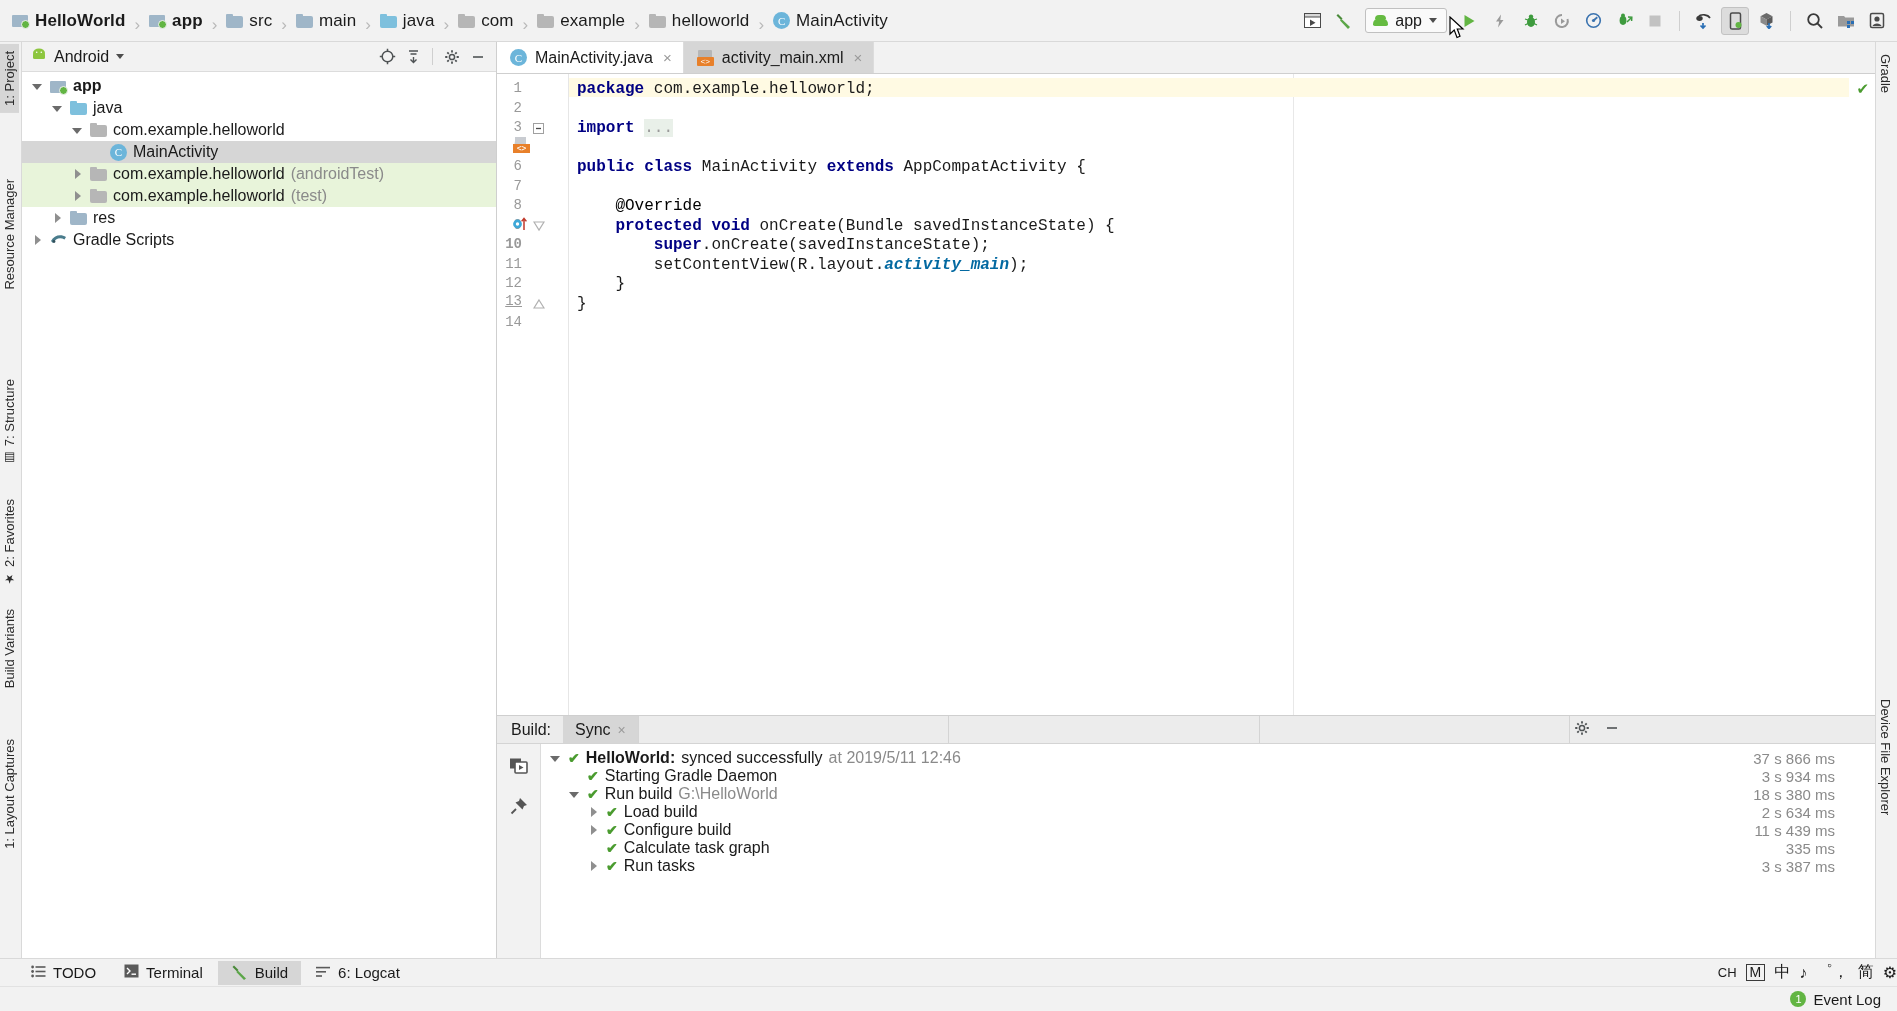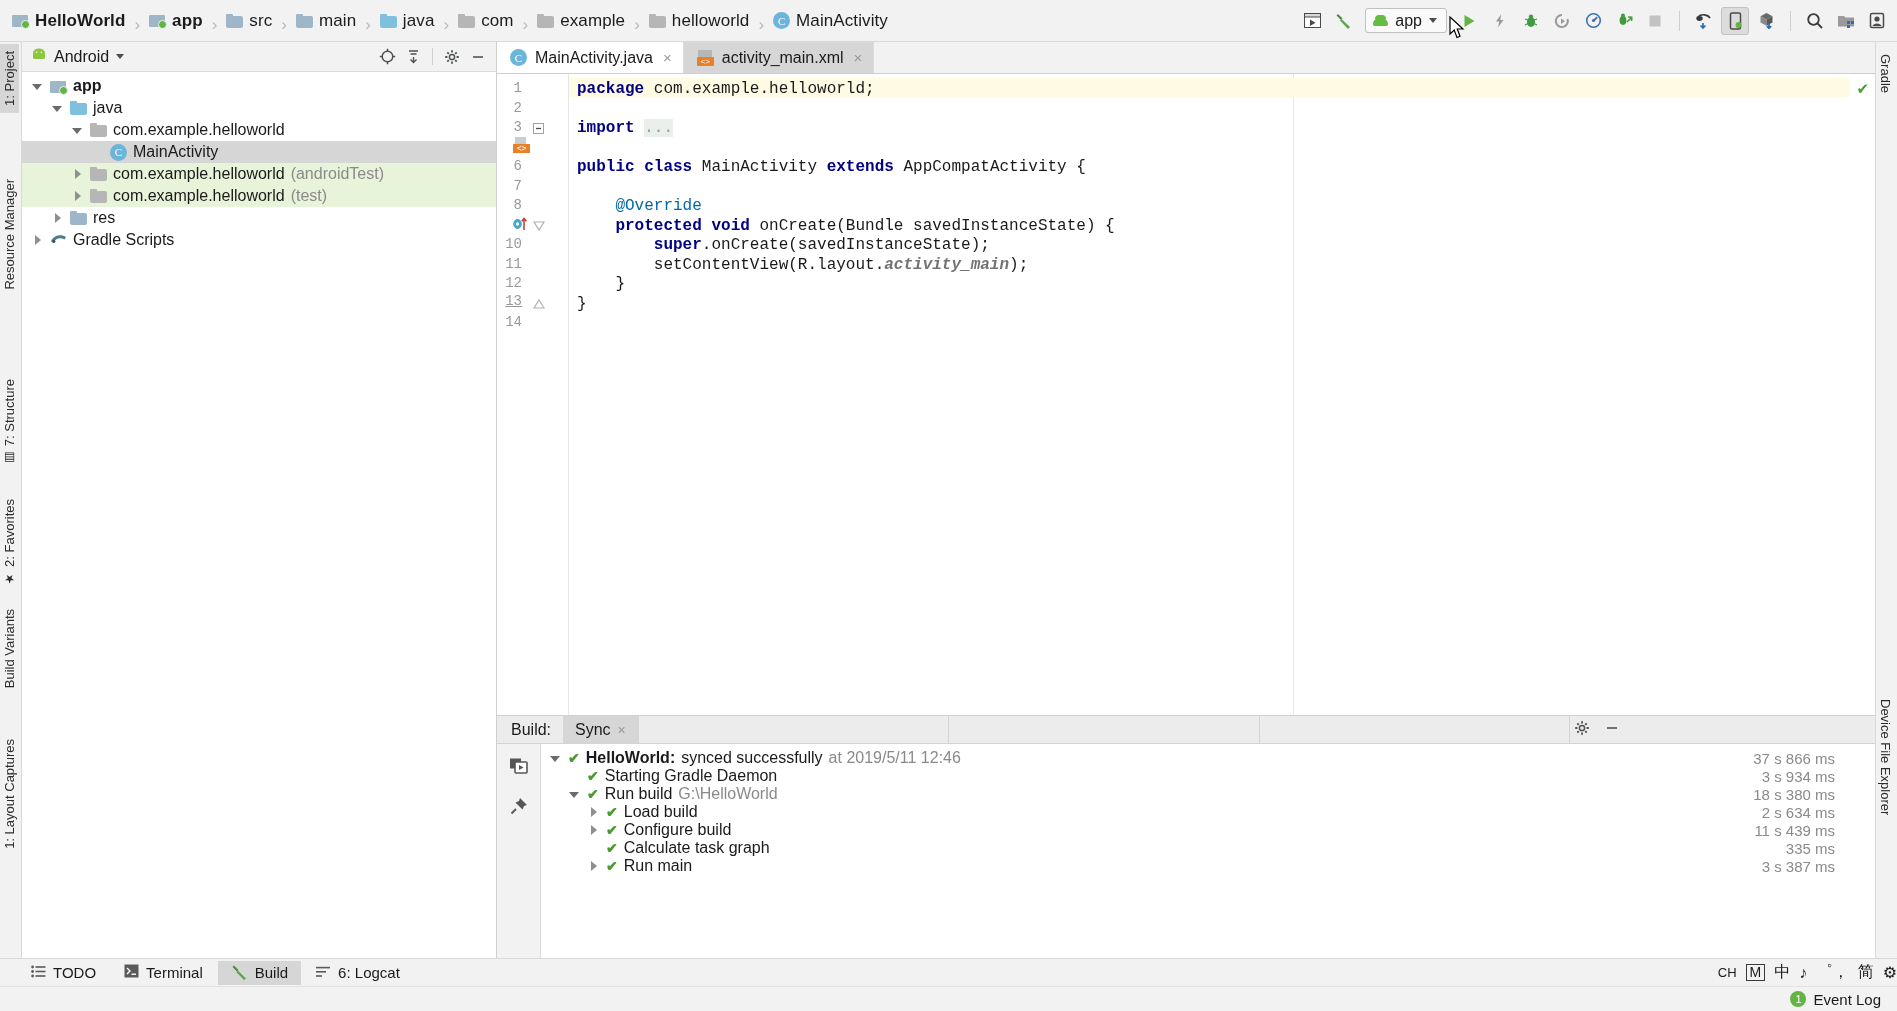--- a/index.html
+++ b/index.html
@@ -158,23 +158,23 @@
   .lnum { position:absolute; right:46px; font-size:14px; color:#999; text-align:right; width:26px; }
   .fold { position:absolute; right:22px; width:13px; height:13px; }
   .code {
     flex:1 1 auto; position:relative; overflow:hidden;
     font-family:"Liberation Mono", monospace; font-size:16px; line-height:19.5px;
     padding-top: 0;
   }
   .cl { position:absolute; left:8px; white-space:pre; }
   .hl-line { position:absolute; left:0; right:0; height:19px; background:#fffae3; }
   .kw { color:#000083; font-weight:bold; }
-  .ann { color:#0369a1; }
+  .ann { color:#000000; }
   .fld { color:#9a9a9a; background:#e9f0e9; }
-  .italic-b { font-style:italic; font-weight:bold; color:#737373; }
+  .italic-b { font-style:italic; font-weight:bold; color:#0369a1; }
   .righter { position:absolute; top:0; bottom:0; width:1px; background:#e8e8e8; }
 
   .eright { width:26px; min-width:26px; background:#fff; position:relative; }
   .tick-ok { position:absolute; top:6px; right:6px; color:#4a9b2f; font-size:15px; }
 
   
   .build { height: 243px; min-height:243px; display:flex; flex-direction:column; background:#fff; border-top:1px solid #cfcfcf; }
   .build-tabs { height:28px; min-height:28px; background:#ececec; display:flex; align-items:stretch; border-bottom:1px solid #d4d4d4; }
   .blabel { display:flex;align-items:center; padding:0 12px 0 14px; font-size:16px; }
   .btab { display:flex; align-items:center; gap:7px; padding:12px 12px; font-size:16px; background:#d6d6d6; }
@@ -501,21 +501,21 @@
         <div class="ework">
           <div class="gutter" id="gutter">
               <div class="lnum" style="top: 6px;">1</div>
               <div class="lnum" style="top: 25.5px;">2</div>
               <div class="lnum" style="top: 45px;">3</div>
               <div class="lnum" style="top: 64.5px;">5</div>
               <div class="lnum" style="top: 84px;">6</div>
               <div class="lnum" style="top: 103.5px;">7</div>
               <div class="lnum" style="top: 123px;">8</div>
               <div class="lnum" style="top: 142.5px;">9</div>
-              <div class="lnum" style="top: 162px;">10</div>
+              <div class="lnum" style="top: 162px; font-weight: bold;">10</div>
               <div class="lnum" style="top: 181.5px;">11</div>
               <div class="lnum" style="top: 201px;">12</div>
               <div class="lnum" style="top: 219px; text-decoration: underline;">13</div>
               <div class="lnum" style="top: 240px;">14</div>
               <div style="position: absolute; top: 62.5px; right: 38px;"><svg width="17" height="17" viewBox="0 0 17 17">
                   <rect x="2" y="0" width="11" height="8" fill="#c9ccd1"></rect>
                   <rect x="0" y="7" width="17" height="9" fill="#e8802a"></rect>
                   <text x="8.5" y="14.3" font-size="8" fill="#fff" text-anchor="middle" font-family="monospace">&lt;&gt;</text>
                 </svg></div>
               <div style="position: absolute; top: 141.5px; right: 38px;"><svg width="18" height="16" viewBox="0 0 18 16">
@@ -639,21 +639,21 @@
               </div>
               <div class="brow" style="padding-left: 46px;">
                 <span class="arrow none"></span>
                 <span class="chk">✔</span>
                 <span>Calculate task graph</span>
                 <span class="btime">335 ms</span>
               </div>
               <div class="brow" style="padding-left: 46px;">
                 <span class="arrow right"></span>
                 <span class="chk">✔</span>
-                <span>Run main</span>
+                <span>Run tasks</span>
                 <span class="btime">3 s 387 ms</span>
               </div>
             </div>
           <div class="build-right"></div>
         </div>
       </div>
 
     </div>
 
     <div class="vbar right" id="rightbar">

